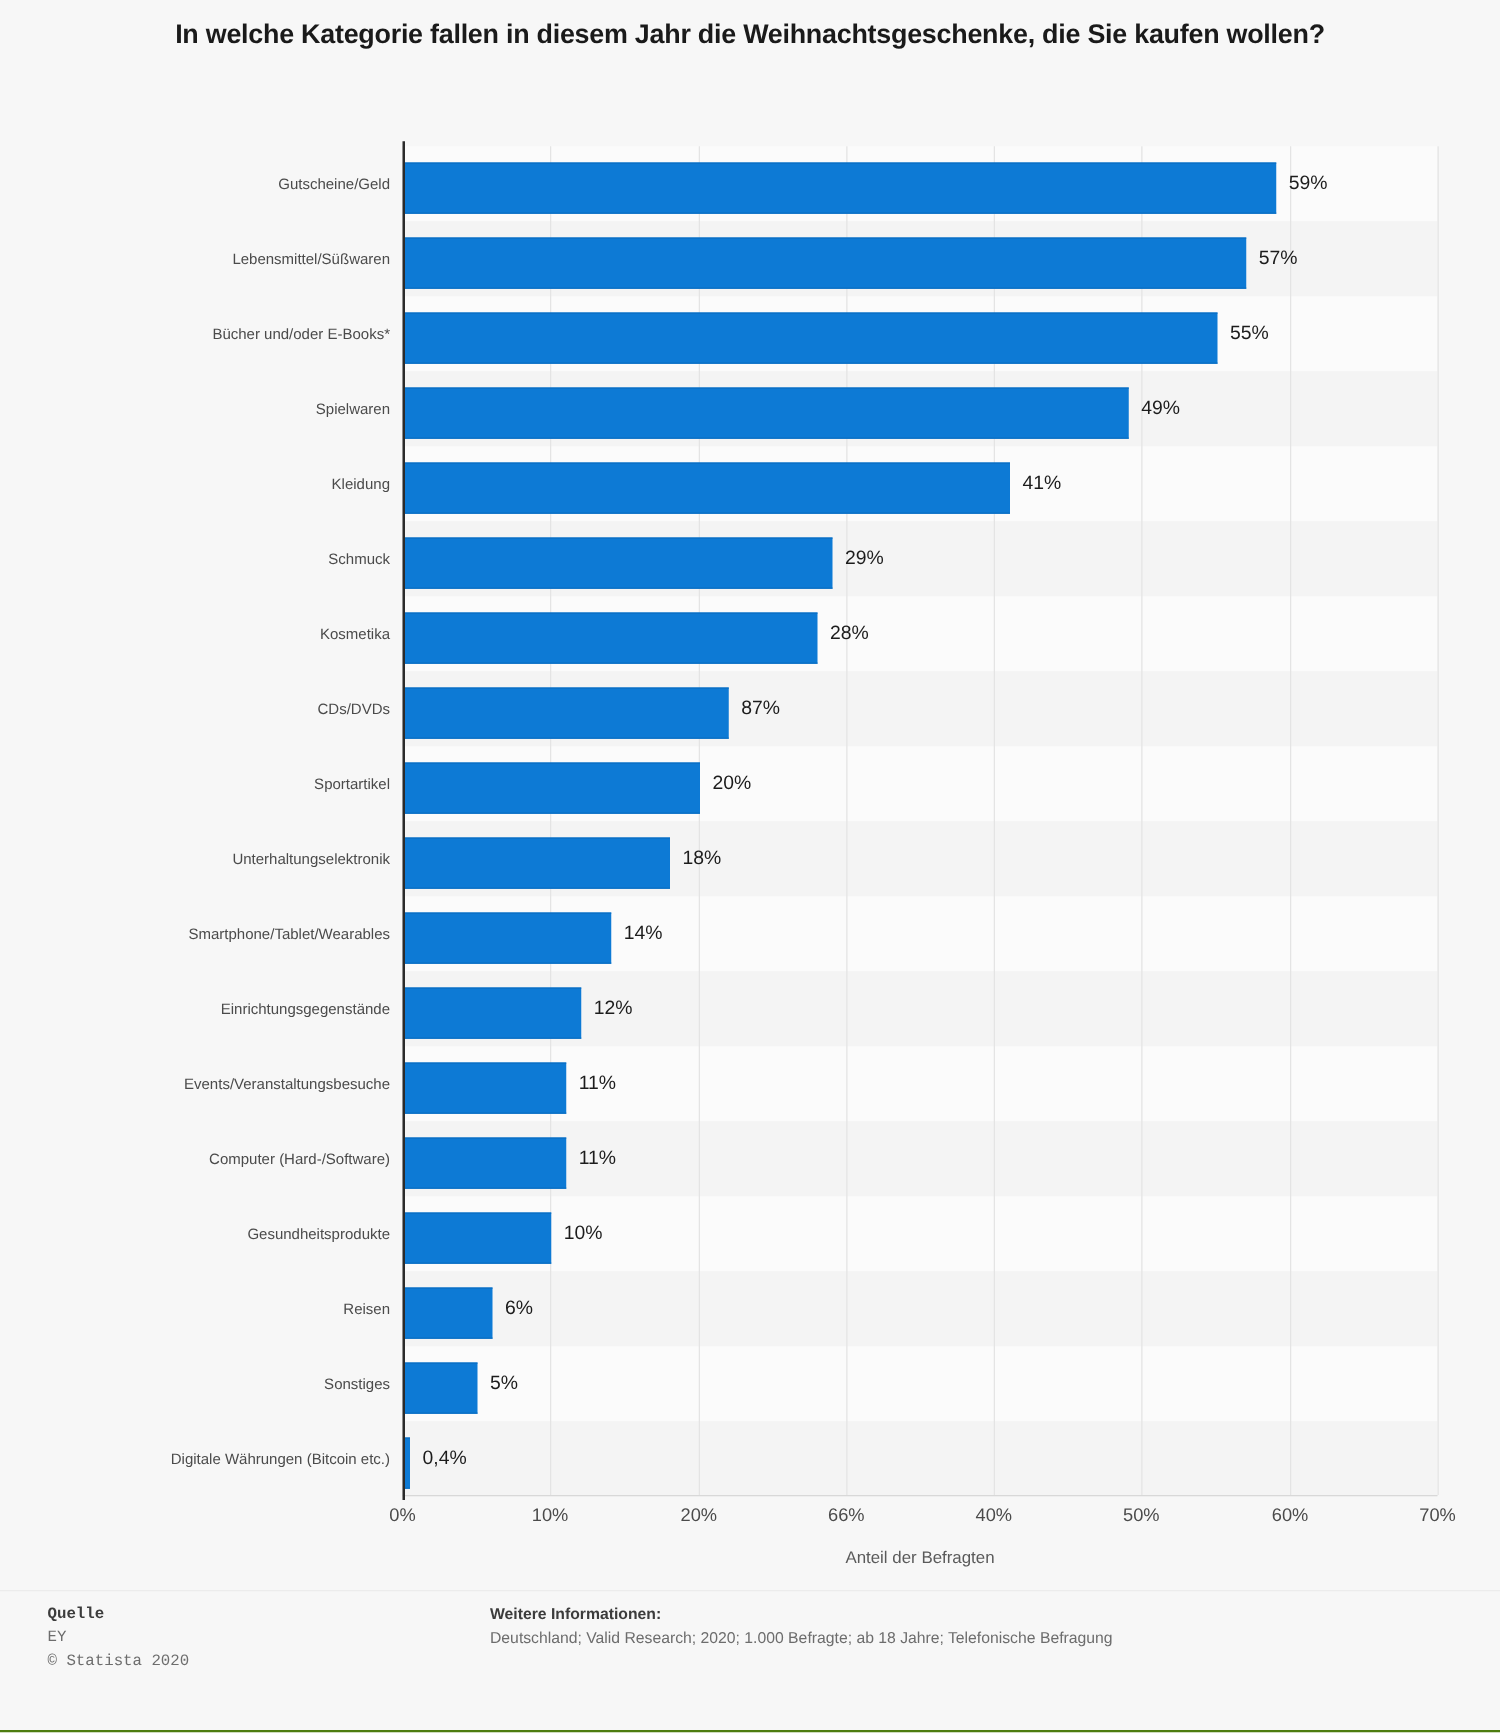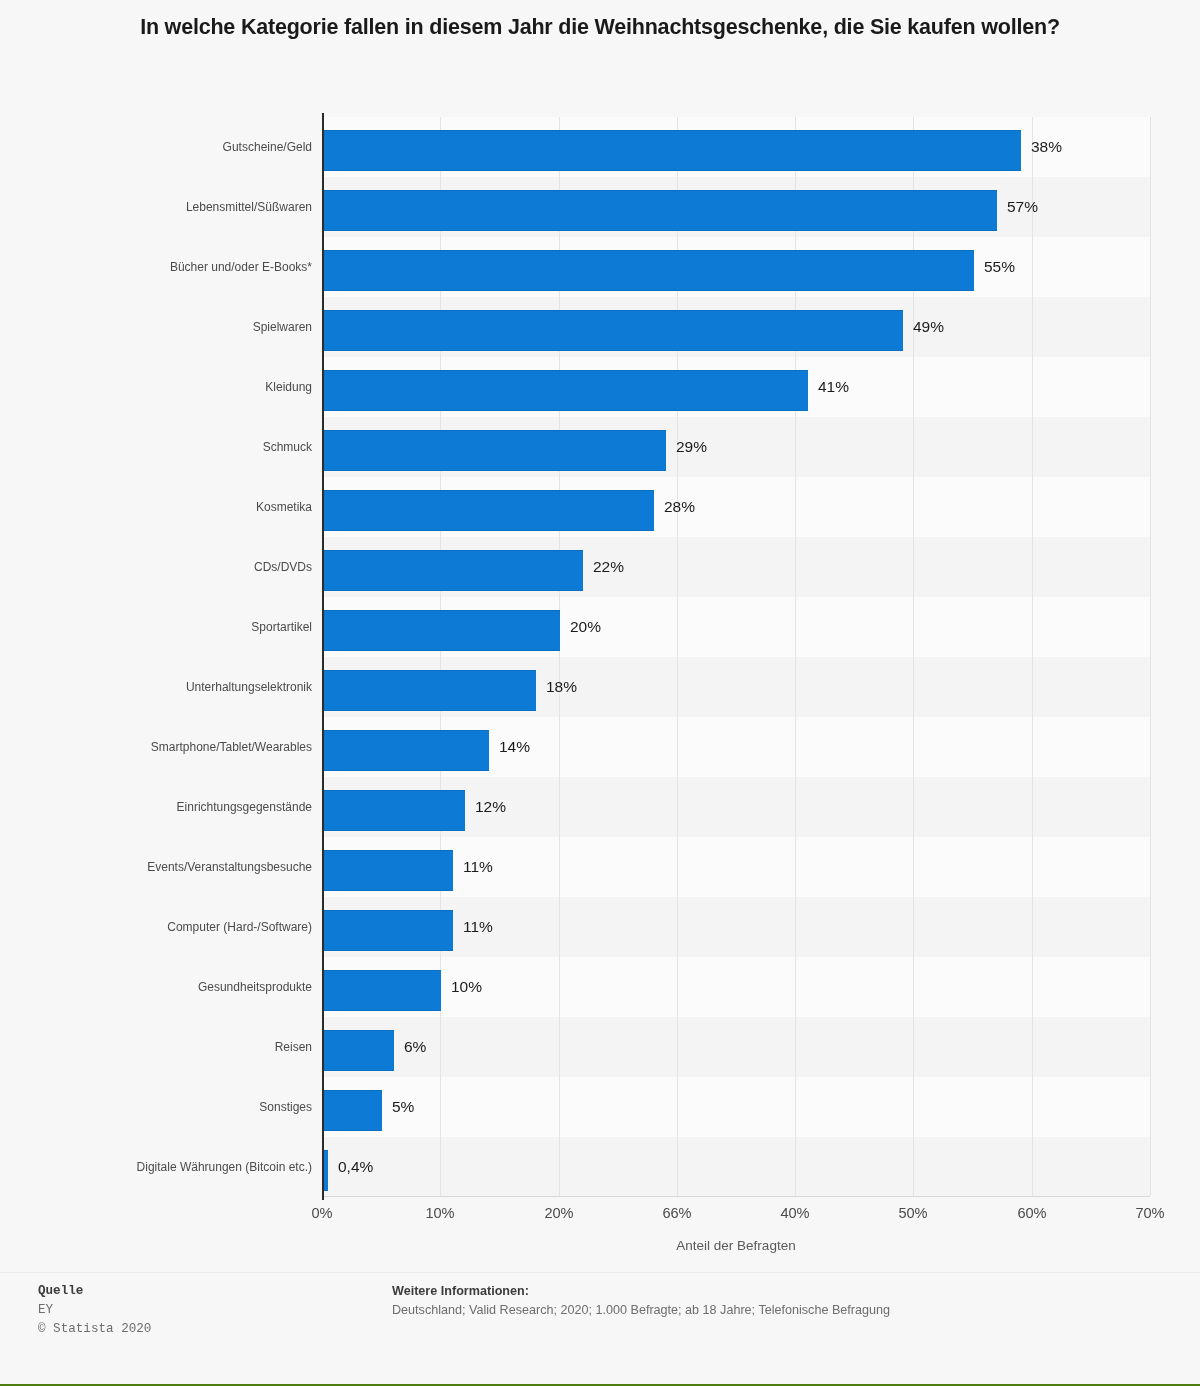--- a/index.html
+++ b/index.html
@@ -195,21 +195,21 @@
       </div>
   </div>
 
   <div id="axis-line"></div>
   <div id="axis-base"></div>
 
   <div id="rows">
       <div class="row" style="top: 117px;">
         <div class="cat-label">Gutscheine/Geld</div>
         <div class="bar" style="width: 698px; background: rgb(13, 122, 213);"></div>
-        <div class="bar-value" style="left: 1031px;">38%</div>
+        <div class="bar-value" style="left: 1031px;">59%</div>
       </div>
       <div class="row" style="top: 177px;">
         <div class="cat-label">Lebensmittel/Süßwaren</div>
         <div class="bar" style="width: 674px; background: rgb(13, 122, 213);"></div>
         <div class="bar-value" style="left: 1007px;">57%</div>
       </div>
       <div class="row" style="top: 237px;">
         <div class="cat-label">Bücher und/oder E-Books*</div>
         <div class="bar" style="width: 651px; background: rgb(13, 122, 213);"></div>
         <div class="bar-value" style="left: 984px;">55%</div>
@@ -230,21 +230,21 @@
         <div class="bar-value" style="left: 676px;">29%</div>
       </div>
       <div class="row" style="top: 477px;">
         <div class="cat-label">Kosmetika</div>
         <div class="bar" style="width: 331px; background: rgb(13, 122, 213);"></div>
         <div class="bar-value" style="left: 664px;">28%</div>
       </div>
       <div class="row" style="top: 537px;">
         <div class="cat-label">CDs/DVDs</div>
         <div class="bar" style="width: 260px; background: rgb(13, 122, 213);"></div>
-        <div class="bar-value" style="left: 593px;">22%</div>
+        <div class="bar-value" style="left: 593px;">87%</div>
       </div>
       <div class="row" style="top: 597px;">
         <div class="cat-label">Sportartikel</div>
         <div class="bar" style="width: 237px; background: rgb(13, 122, 213);"></div>
         <div class="bar-value" style="left: 570px;">20%</div>
       </div>
       <div class="row" style="top: 657px;">
         <div class="cat-label">Unterhaltungselektronik</div>
         <div class="bar" style="width: 213px; background: rgb(13, 122, 213);"></div>
         <div class="bar-value" style="left: 546px;">18%</div>

